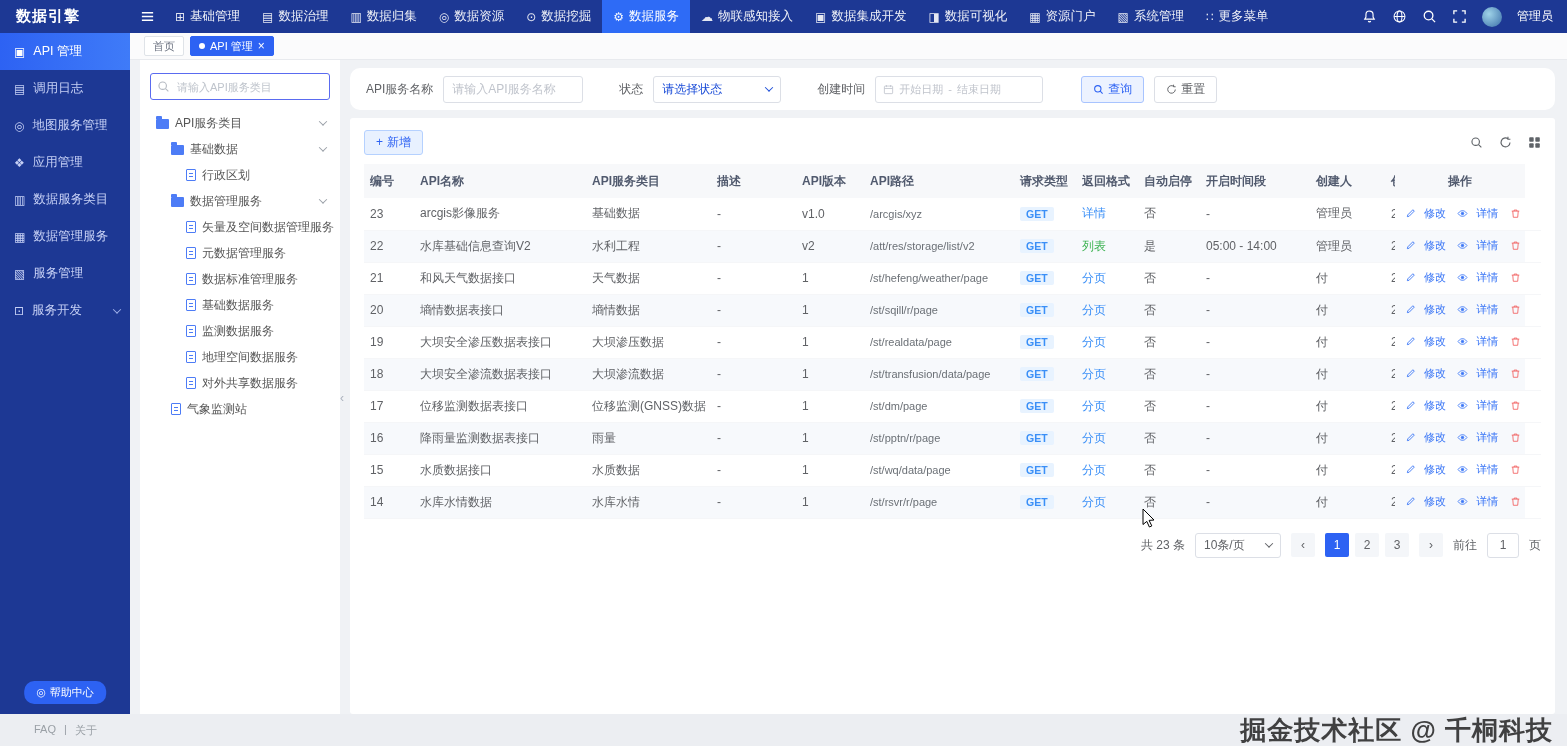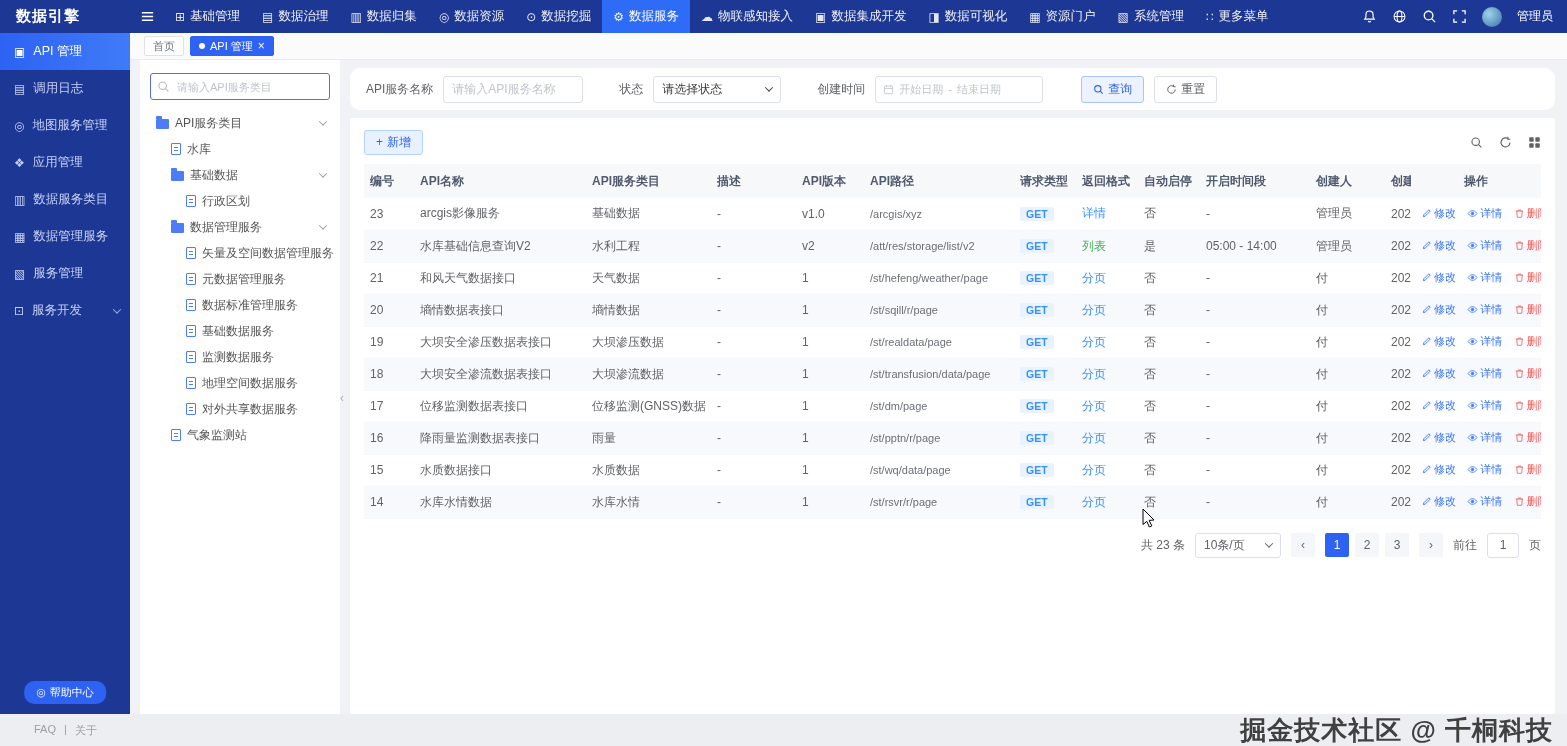--- a/index.html
+++ b/index.html
@@ -51,48 +51,48 @@
   .icn-doc{width:10px;height:12px;border:1px solid #4d7cf6;border-radius:1px;position:relative;flex:0 0 10px;}
   .icn-doc::before{content:"";position:absolute;left:2px;top:3px;width:4px;height:1px;background:#4d7cf6;box-shadow:0 3px 0 #4d7cf6;}
   .collapse-handle{position:absolute;left:206px;top:318px;width:12px;height:40px;display:flex;align-items:center;justify-content:center;color:#aab1bd;font-size:12px;cursor:pointer;}
 
   .main-panel{flex:1;min-width:0;display:flex;flex-direction:column;margin:8px 12px 0 10px;}
   .filter-card{background:#fff;border-radius:10px;height:42px;flex:0 0 42px;display:flex;align-items:center;padding:0 16px;gap:10px;}
   .f-label{color:#606266;white-space:nowrap;margin-left:26px;}
   .f-label:first-child{margin-left:0;}
   .f-input{height:27px;border:1px solid #dcdfe6;border-radius:3px;padding:0 8px;font-size:12px;width:140px;outline:none;font-family:inherit;color:#333;}
   .f-input::placeholder{color:#c0c4cc;}
-  .sel{height:27px;border:1px solid #dcdfe6;border-radius:3px;display:flex;align-items:center;padding:0 8px;gap:8px;cursor:pointer;background:#fff;color:#404040;}
+  .sel{height:27px;border:1px solid #dcdfe6;border-radius:3px;display:flex;align-items:center;padding:0 8px;gap:8px;cursor:pointer;background:#fff;color:#1d4ed8;}
   .sel .sel-text{flex:1;white-space:nowrap;}
   .status-sel{width:128px;}
   .daterange{height:27px;width:168px;border:1px solid #dcdfe6;border-radius:3px;display:flex;align-items:center;gap:5px;padding:0 7px;color:#c0c4cc;font-size:11px;cursor:pointer;background:#fff;white-space:nowrap;}
   .btn{height:27px;border-radius:3px;display:inline-flex;align-items:center;gap:4px;padding:0 11px;font-size:12px;cursor:pointer;border:1px solid #dcdfe6;background:#fff;color:#606266;white-space:nowrap;font-family:inherit;}
   .btn-primary-plain{background:#ecf2ff;border-color:#a8c4ff;color:#2d62f3;margin-left:28px;}
   .chev-down{display:inline-block;width:6px;height:6px;border-right:1.2px solid currentColor;border-bottom:1.2px solid currentColor;transform:rotate(45deg) translate(-1px,-1px);}
 
   .table-card{background:#fff;border-radius:3px;margin-top:8px;flex:1;padding:10px 14px;display:flex;flex-direction:column;min-height:0;}
   .toolbar{display:flex;align-items:center;flex:0 0 28px;}
   .btn-add{background:#e8f1ff;border-color:#b5d1ff;color:#2d62f3;height:25px;}
   .toolbar-right{margin-left:auto;display:flex;align-items:center;gap:16px;color:#5f6368;}
   .tool-icon{cursor:pointer;display:flex;align-items:center;}
 
   .table-scroll{overflow:hidden;position:relative;margin-top:8px;}
   table{border-collapse:collapse;table-layout:fixed;}
   th{background:#f7f8fa;color:#515a6e;font-weight:bold;font-size:12px;height:34px;text-align:left;padding:0 6px;white-space:nowrap;overflow:hidden;}
   td{height:32px;padding:0 6px;font-size:12px;color:#606266;white-space:nowrap;overflow:hidden;border-bottom:1px solid #f5f6f8;}
   tbody tr:nth-child(even) td{background:#f7f9fc;}
   .c-path{font-size:11px;color:#6b7076;}
-  .c-action{position:sticky;right:0;background:#fff;box-shadow:-8px 0 8px -8px rgba(0,0,0,.16);text-align:center;}
+  .c-action{position:sticky;right:16px;background:#fff;box-shadow:-8px 0 8px -8px rgba(0,0,0,.16);text-align:center;}
   th.c-action{background:#f7f8fa;}
   tbody tr:nth-child(even) td.c-action{background:#f7f9fc;}
   .method-badge{display:inline-block;background:#e8f3ff;color:#3a8ff7;font-size:10.5px;font-weight:bold;padding:1px 6px;border-radius:2px;}
   .fmt{font-size:12px;}
   .fmt.primary{color:#3a8ff7;}
   .fmt.success{color:#3eb352;}
-  .act{display:inline-flex;align-items:center;gap:2px;font-size:11px;color:#3a76f6;cursor:pointer;margin:0 4px;text-decoration:none;}
+  .act{display:inline-flex;align-items:center;gap:8px;font-size:11px;color:#3a76f6;cursor:pointer;margin:0 4px;text-decoration:none;}
   .act.del{color:#f25a5a;}
 
   .pager{display:flex;justify-content:flex-end;align-items:center;gap:10px;margin-top:14px;color:#606266;font-size:12px;flex:0 0 24px;}
   .size-sel{width:86px;height:25px;color:#606266;}
   .pg-btn{min-width:24px;height:24px;border:none;background:#f4f6f9;border-radius:2px;color:#606266;font-size:12px;cursor:pointer;font-family:inherit;}
   .pg-btn.active{background:#2d62f3;color:#fff;}
   .pg-pages{display:flex;gap:6px;}
   .goto-input{width:32px;height:25px;border:1px solid #dcdfe6;border-radius:3px;text-align:center;font-size:12px;outline:none;font-family:inherit;color:#606266;}
 
   
@@ -271,25 +271,20 @@
                   <path d="M10.5 10.5L14 14"></path>
                 </svg>
             </span>
             <input type="text" placeholder="请输入API服务类目" style="">
           </div>
           <div>
               <div class="tree-item" style="padding-left: 6px;">
     <span class="tree-icon icn-folder"></span>
     <span class="tree-label">API服务类目</span>
     <span class="chev-down tree-chev"></span>
-  </div>
-              <div class="tree-item" style="padding-left: 21px;">
-    <span class="tree-icon icn-doc"></span>
-    <span class="tree-label">水库</span>
-
   </div>
               <div class="tree-item" style="padding-left: 21px;">
     <span class="tree-icon icn-folder"></span>
     <span class="tree-label">基础数据</span>
     <span class="chev-down tree-chev"></span>
   </div>
               <div class="tree-item" style="padding-left: 36px;">
     <span class="tree-icon icn-doc"></span>
     <span class="tree-label">行政区划</span>
 

